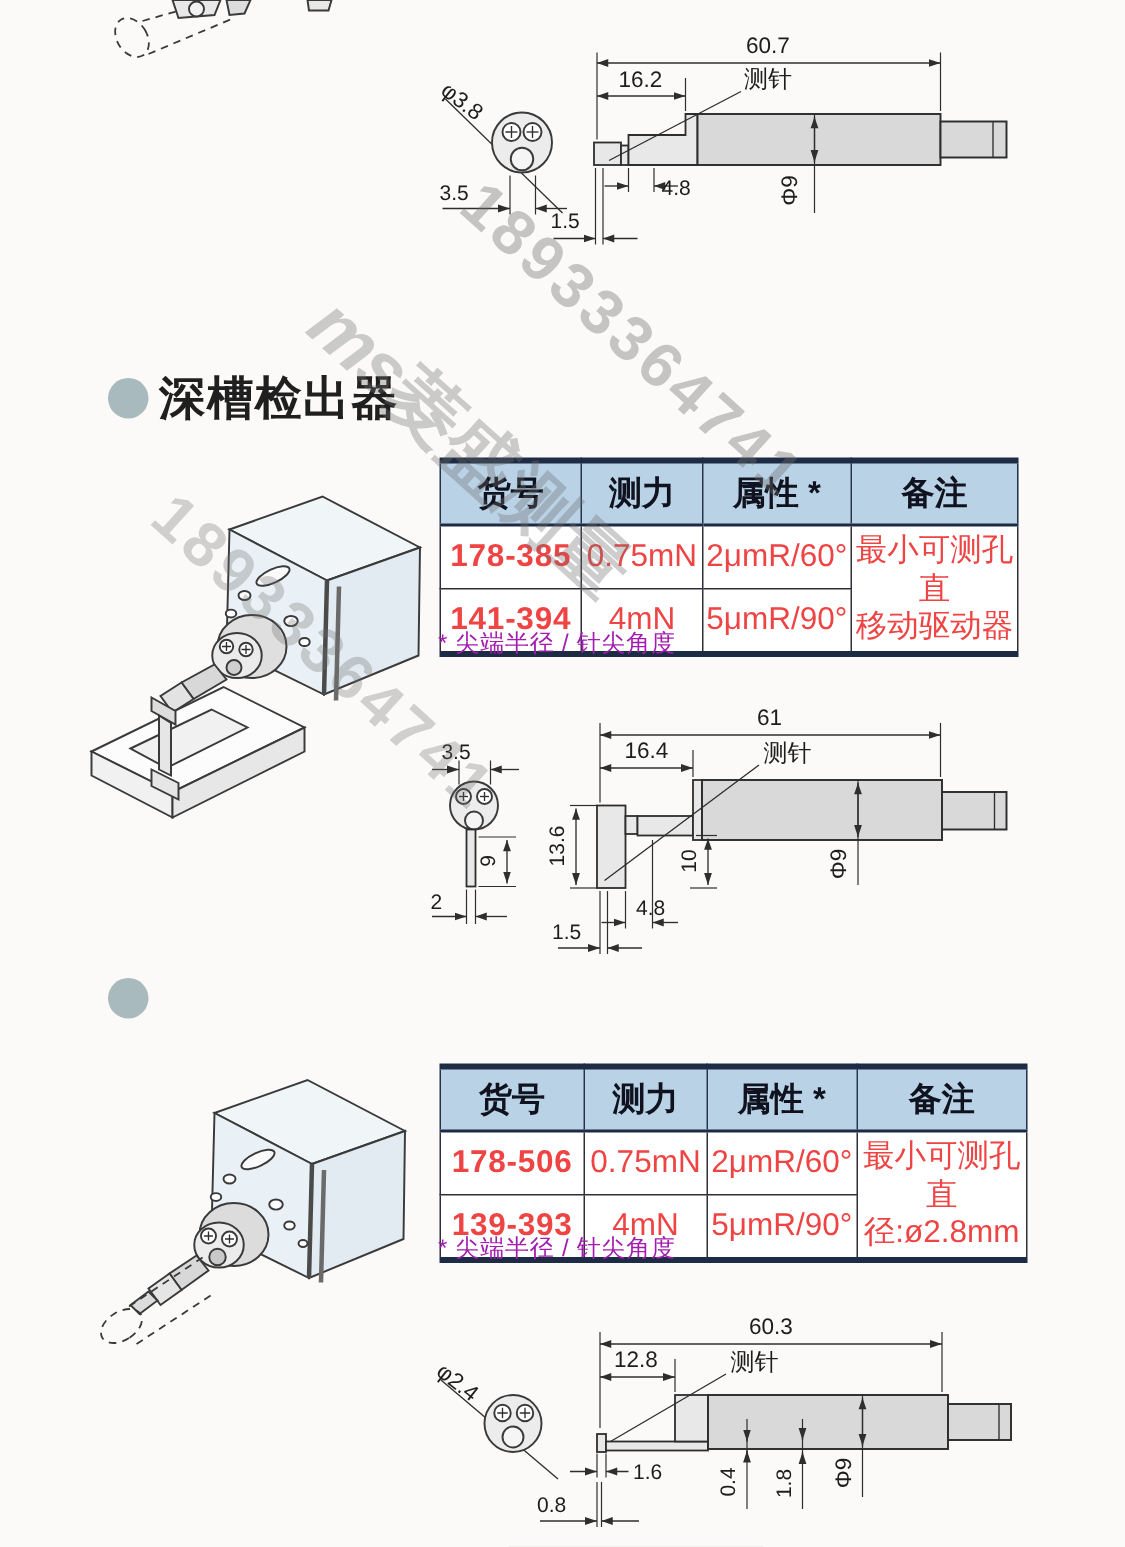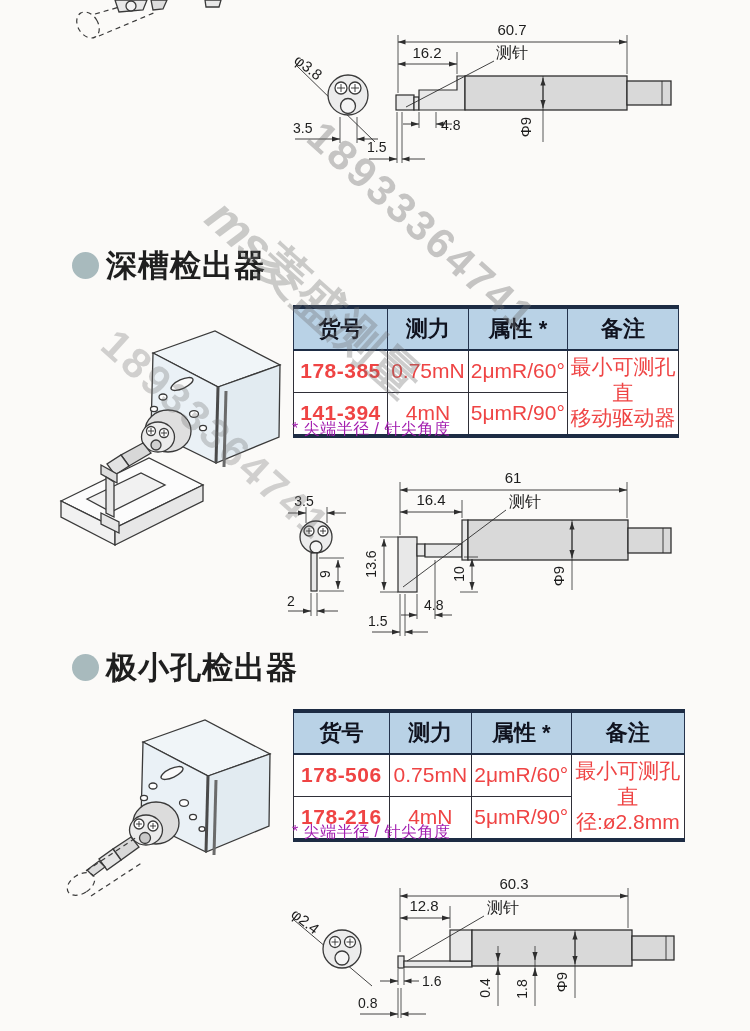--- a/index.html
+++ b/index.html
@@ -265,21 +265,20 @@
     <line class="ln" x1="125" y1="182" x2="148" y2="182" marker-start="url(#mS)"></line>
     <text class="dt" x="88" y="176">1.5</text>
 
     <line class="ext" x1="292" y1="70" x2="292" y2="140"></line>
     <line class="ln" x1="292" y1="72" x2="292" y2="108" marker-start="url(#mS)" marker-end="url(#mE)"></line>
     <text class="dtl" x="284" y="126" text-anchor="middle" transform="rotate(-90 284 126)">Φ9</text>
   </svg>
 
   <div class="abs sec-head" style="left:72px;top:652px">
     <span class="bullet"></span>
-    <span class="sec-title">极小孔检出器</span>
   </div>
 
   <div class="abs" style="left:293px;top:709px;width:392px">
     <table class="spec">
       <colgroup>
           <col style="width:24.5%">
           <col style="width:21%">
           <col style="width:25.5%">
           <col style="width:29%">
         </colgroup>
@@ -293,21 +292,21 @@
       <tr>
         <td class="partno">178-506</td>
         <td>0.75mN</td>
         <td>2μmR/60°</td>
         <td class="note" rowspan="2">
           <span>最小可测孔直</span><br>
           <span>径:ø2.8mm</span>
         </td>
       </tr>
       <tr>
-        <td class="partno">178-216</td>
+        <td class="partno">139-393</td>
         <td>4mN</td>
         <td>5μmR/90°</td>
       </tr>
     </tbody>
       </table>
   </div>
   <div class="abs footnote" style="left:292px;top:822px">* 尖端半径 / 针尖角度</div>
 
   <svg class="abs" style="left:55px;top:712px" width="240" height="205" viewBox="0 0 240 205">
     <polygon points="88,30 150,8 215,42 153,64" fill="#f0f5f8" class="iso"></polygon>

